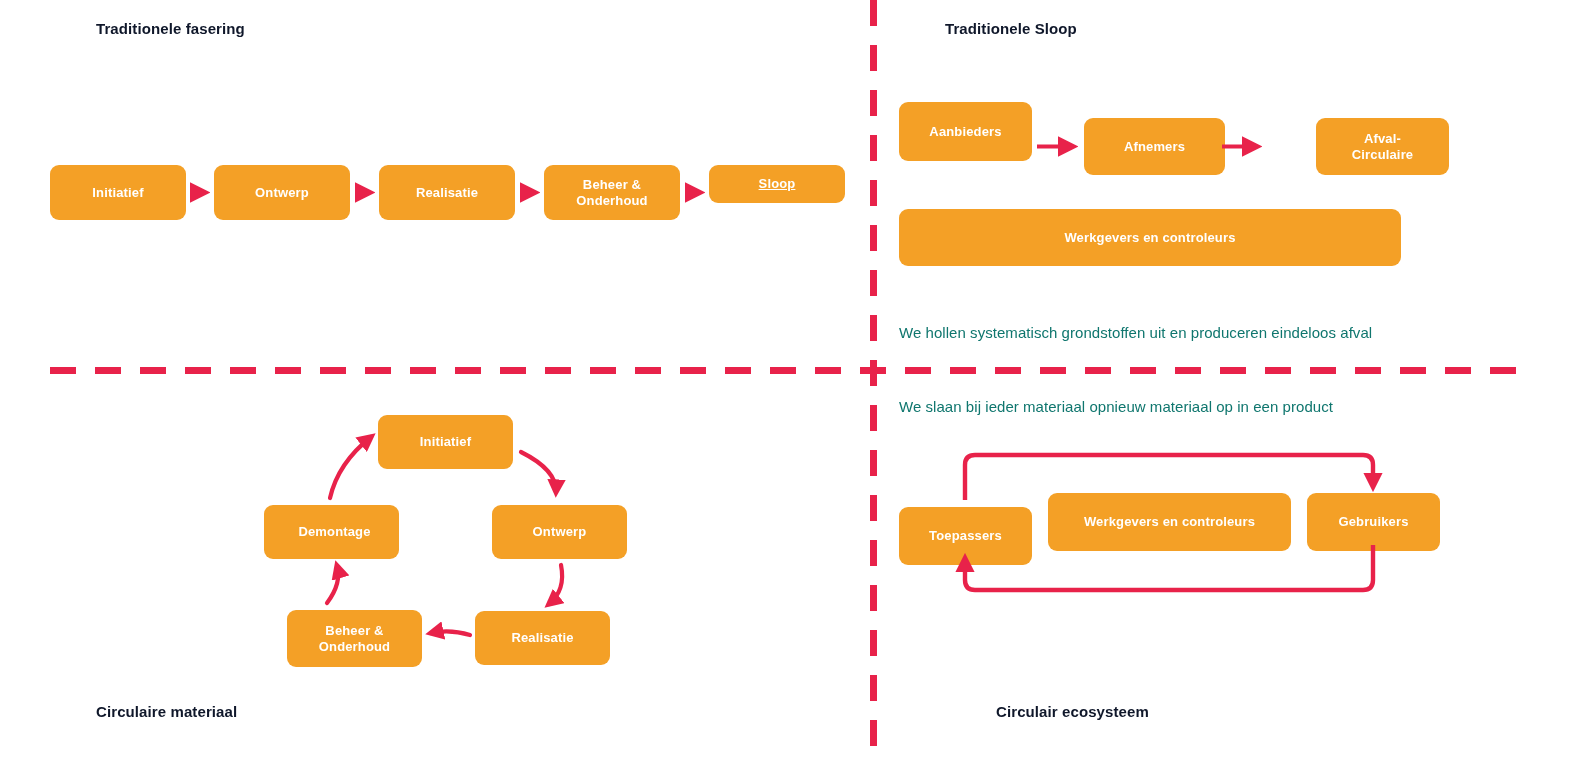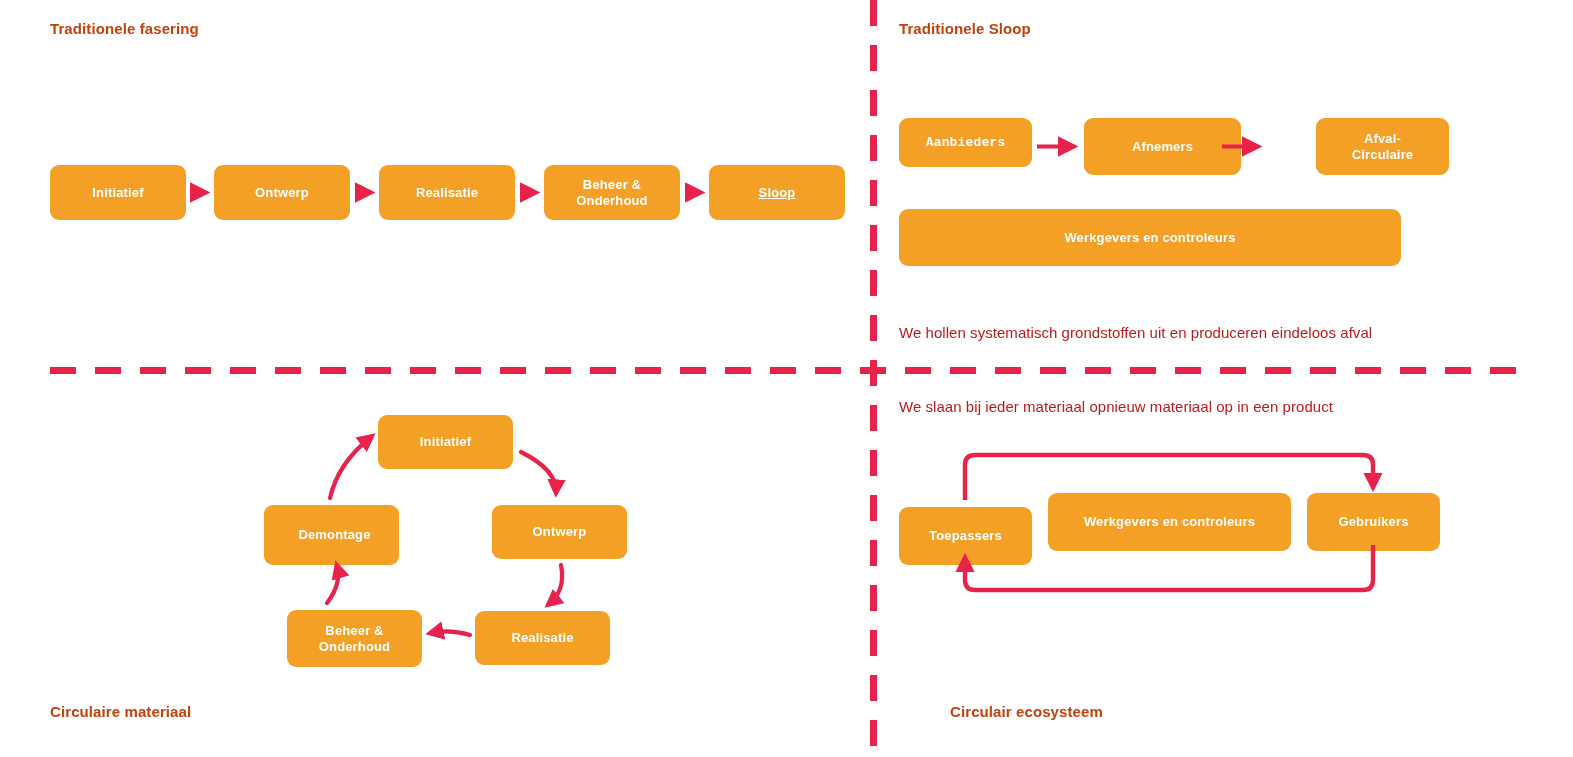--- a/index.html
+++ b/index.html
@@ -42,29 +42,30 @@
         to bottom,
         #E8224A 0px, #E8224A 26px,
         rgba(255,255,255,0) 26px, rgba(255,255,255,0) 45px);
   }
 
   
   .heading {
     position: absolute;
     font-size: 15px;
     font-weight: bold;
-    color: #c2410c;
+    color: #0f172a;
     letter-spacing: 0.1px;
     white-space: nowrap;
+    margin-left: 46px;
   }
   .redtext {
     position: absolute;
     font-size: 15px;
     font-weight: normal;
-    color: #b91c1c;
+    color: #0f766e;
     white-space: nowrap;
     letter-spacing: 0.05px;
   }
 
   
   .obox {
     position: absolute;
     background: #F4A026;
     border-radius: 9px;
     color: #ffffff;
@@ -112,31 +113,31 @@
     <span class="lbl">Realisatie</span>
   </div>
 
   <div class="obox" style="left:544px; top:165px; width:136px; height:55px;">
     <span>
       <span>Beheer &amp;</span><br>
       <span>Onderhoud</span>
     </span>
   </div>
 
-  <div class="obox" style="left:709px; top:165px; width:136px; height:55px;text-decoration:underline;">
+  <div class="obox" style="left:709px; top:165px; width:136px; height:38px;text-decoration:underline;">
     <span class="lbl">Sloop</span>
   </div>
 
   <div class="heading" style="left:899px; top:20px;">Traditionele Sloop</div>
 
-  <div class="obox" style="left:899px; top:118px; width:133px; height:49px;font-family:Liberation Mono, monospace;">
+  <div class="obox" style="left:899px; top:102px; width:133px; height:59px;">
     <span class="lbl">Aanbieders</span>
   </div>
 
-  <div class="obox" style="left:1084px; top:118px; width:157px; height:57px;">
+  <div class="obox" style="left:1084px; top:118px; width:141px; height:57px;">
     <span class="lbl">Afnemers</span>
   </div>
 
   <div class="obox" style="left:1268px; top:118px; width:133px; height:57px;margin-left:48px;">
     <span>
       <span>Afval-</span><br>
       <span>Circulaire</span>
     </span>
   </div>
 
@@ -158,21 +159,21 @@
     <span class="lbl">Realisatie</span>
   </div>
 
   <div class="obox" style="left:287px; top:610px; width:135px; height:57px;">
     <span>
       <span>Beheer &amp;</span><br>
       <span>Onderhoud</span>
     </span>
   </div>
 
-  <div class="obox" style="left:264px; top:505px; width:135px; height:60px;padding-left:12px;">
+  <div class="obox" style="left:264px; top:505px; width:135px; height:54px;padding-left:12px;">
     <span class="lbl">Demontage</span>
   </div>
 
   <div class="heading" style="left:50px; top:703px;">Circulaire materiaal</div>
 
   <div class="redtext" style="left:899px; top:398px;">We slaan bij ieder materiaal opnieuw materiaal op in een product</div>
 
   <div class="obox" style="left:899px; top:507px; width:133px; height:58px;">
     <span class="lbl">Toepassers</span>
   </div>

